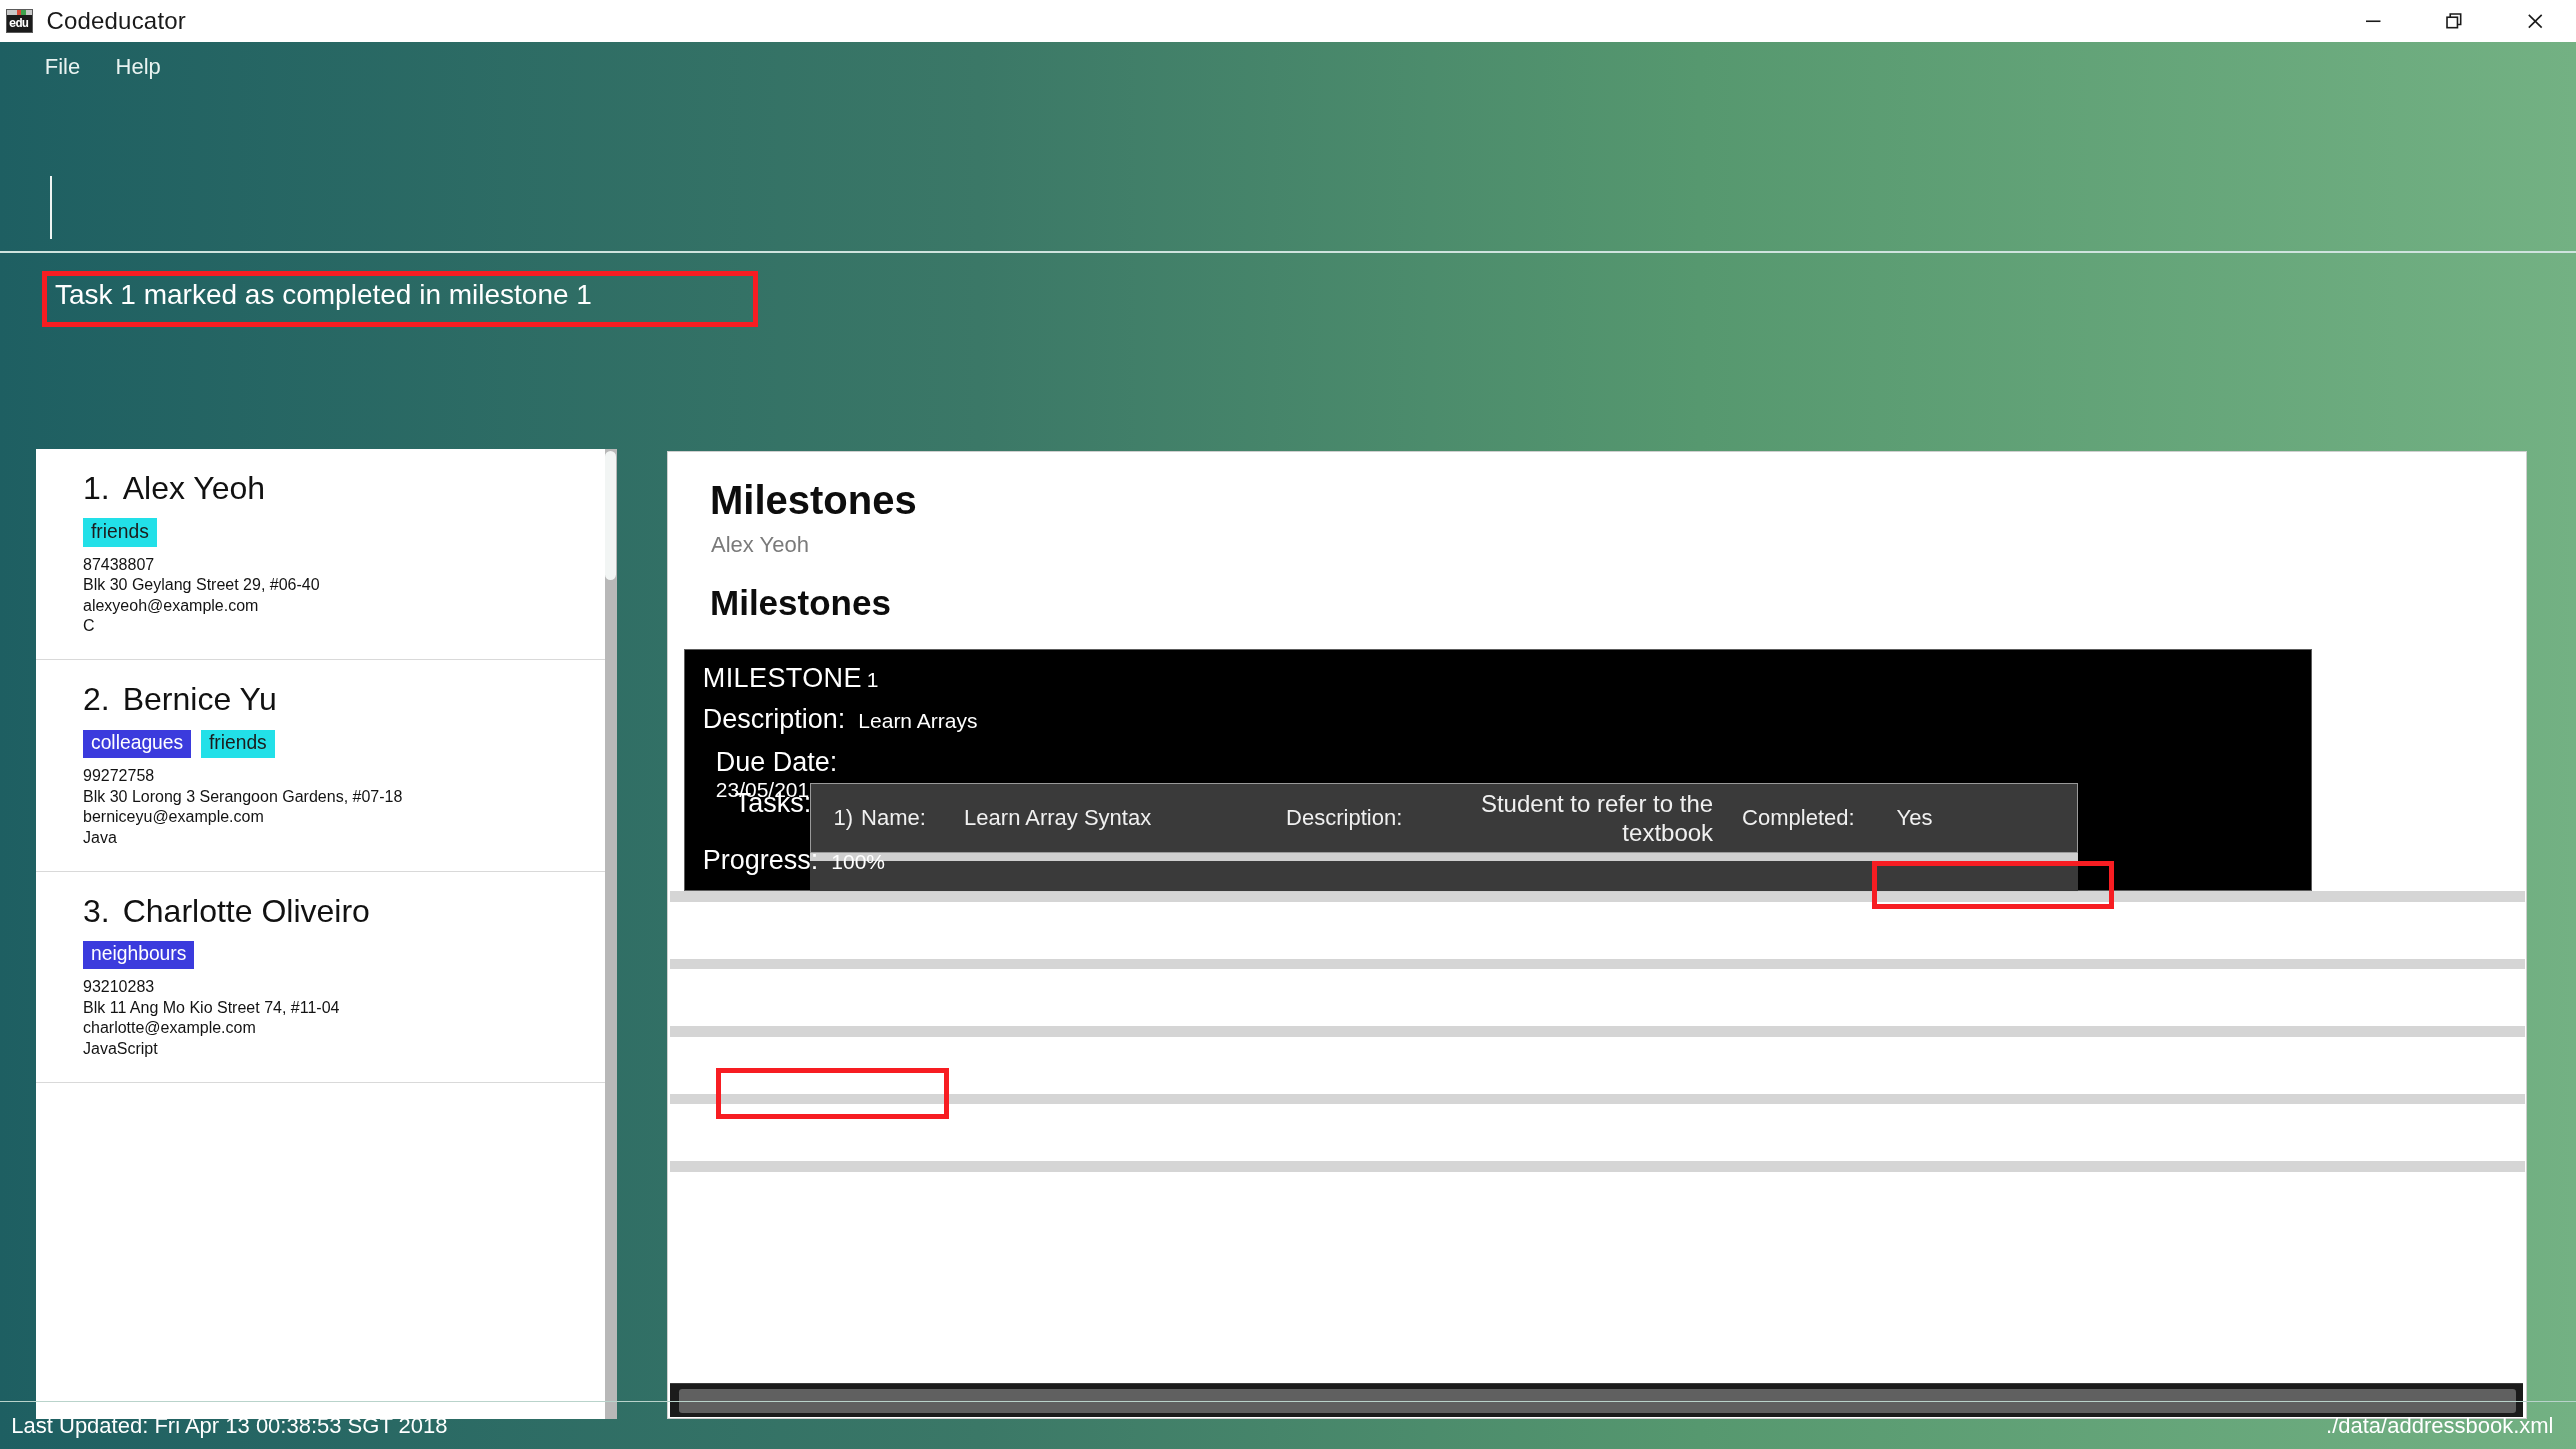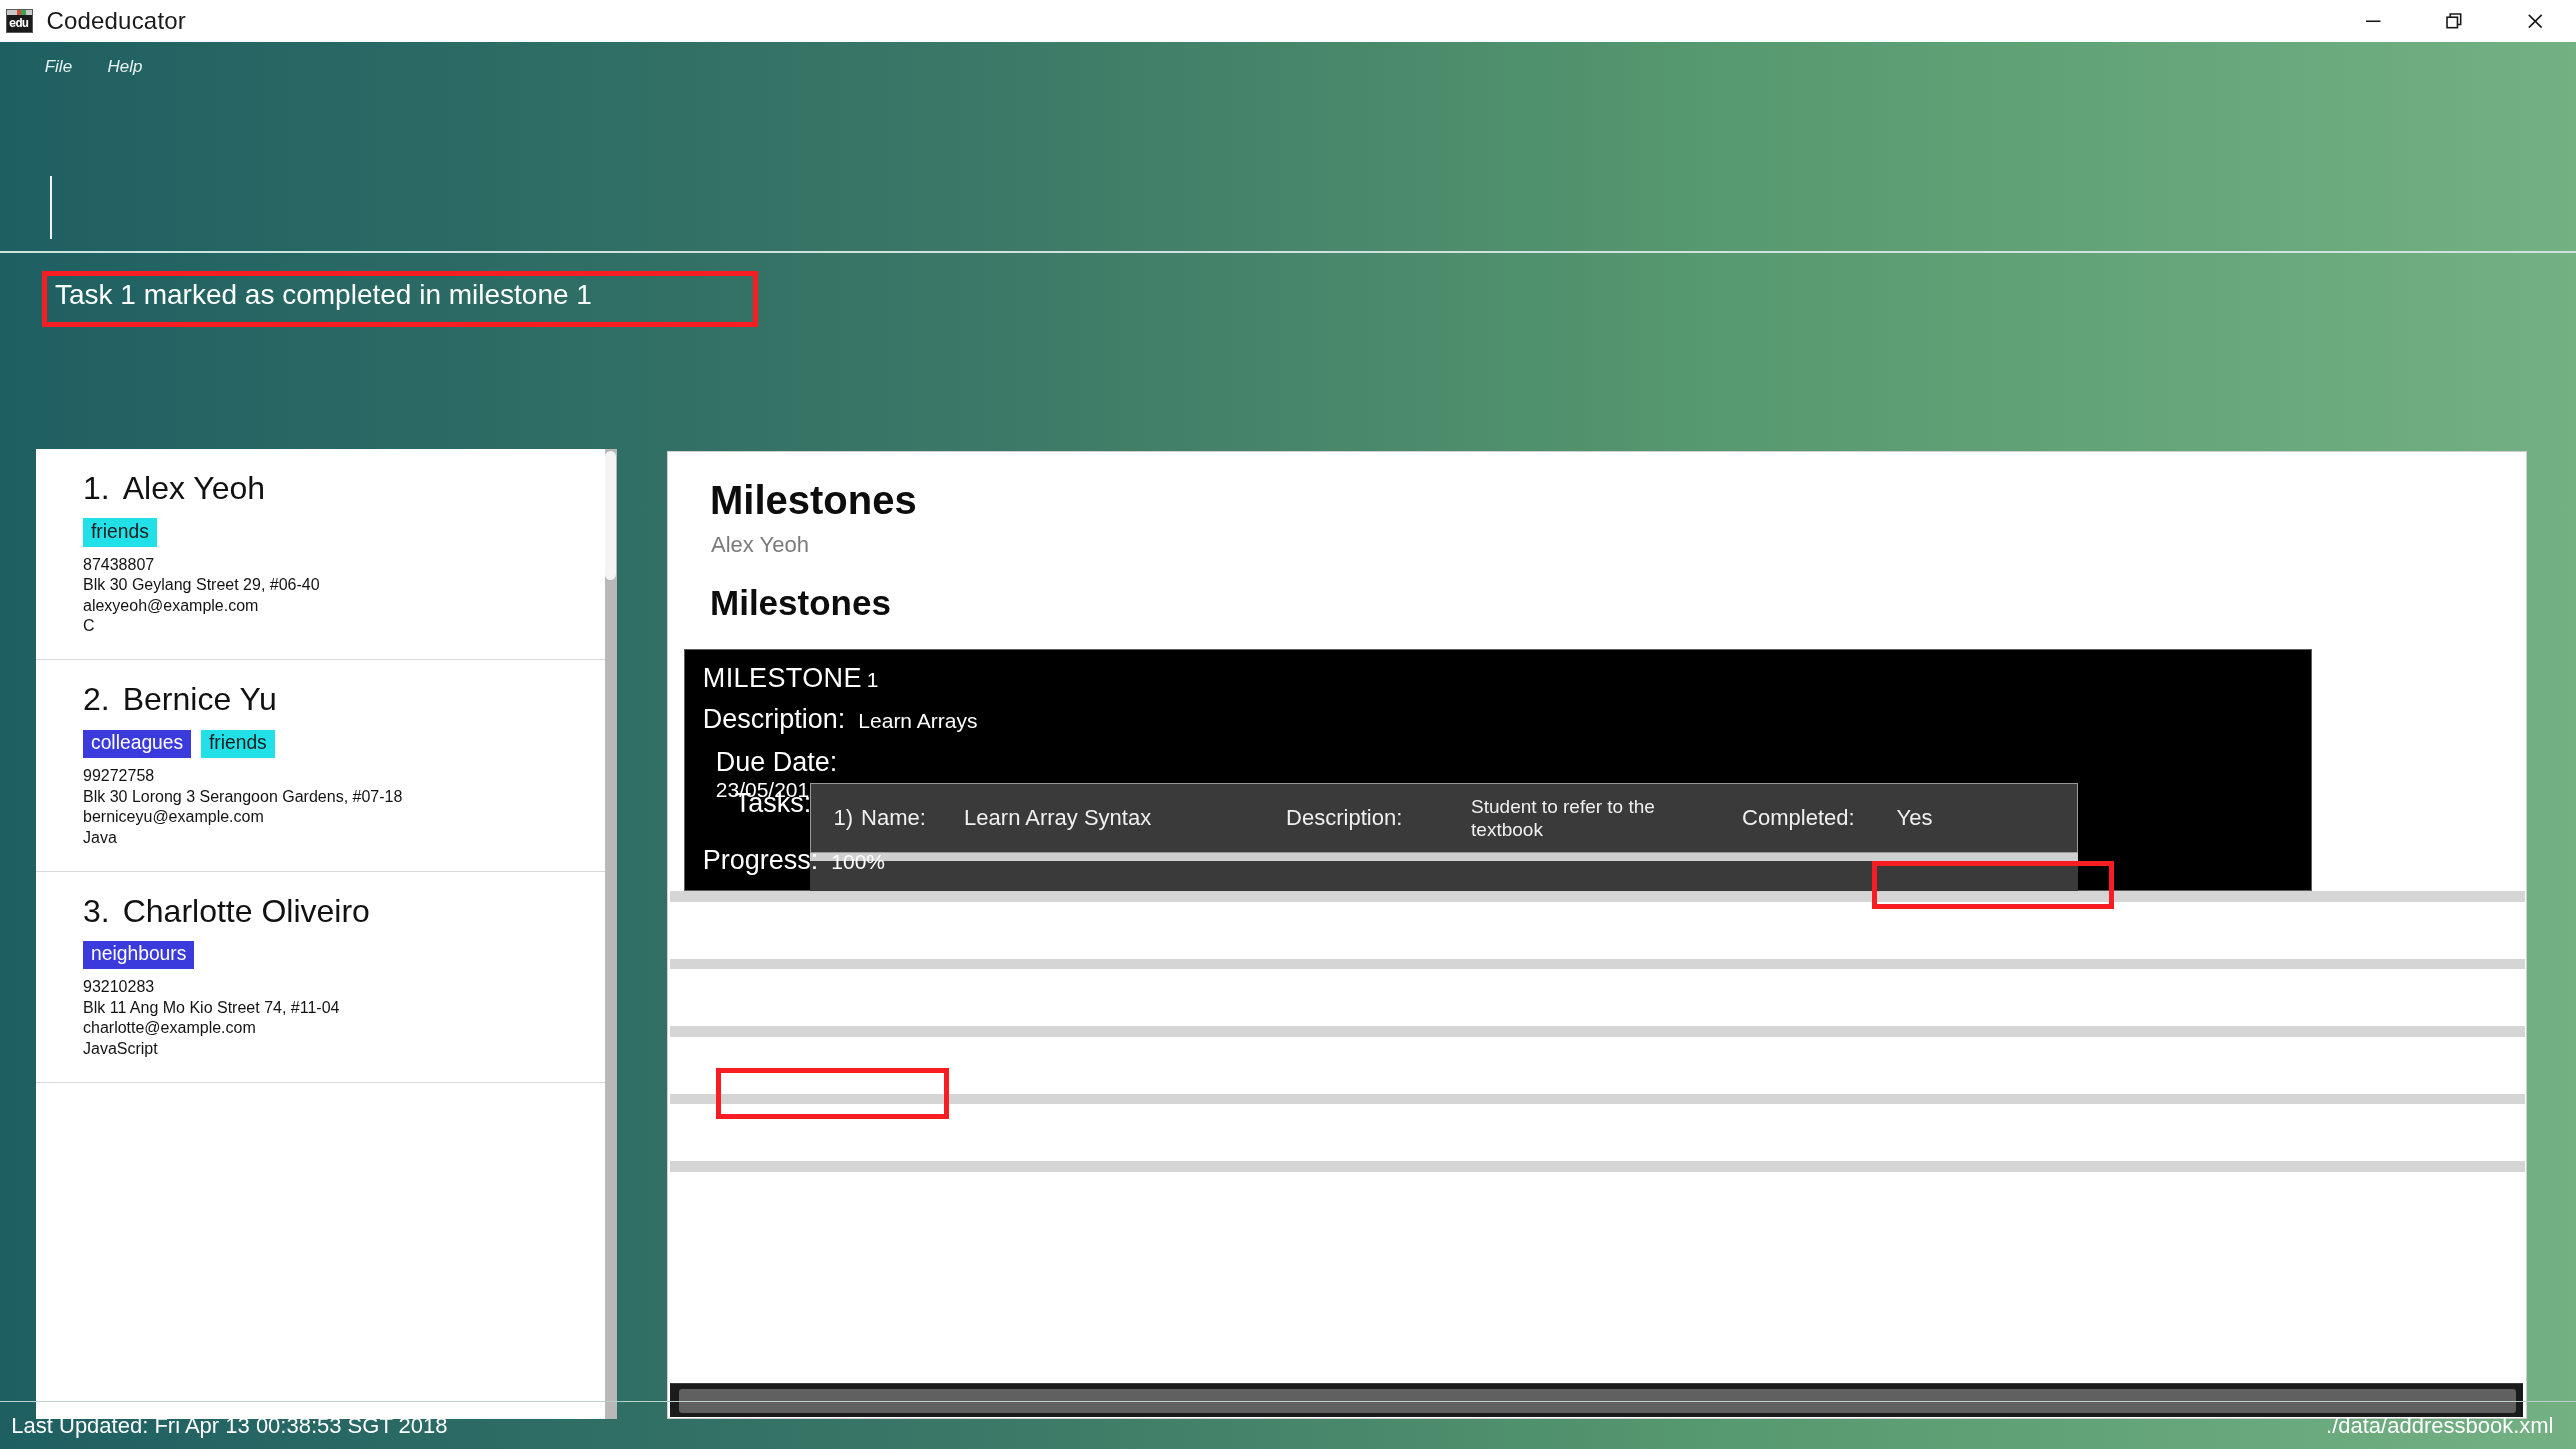--- a/index.html
+++ b/index.html
@@ -71,24 +71,23 @@
   
   #menubar {
     position: absolute;
     left: 0; top: 0;
     width: 2576px; height: 50px;
     display: flex;
     align-items: center;
     padding-left: 27px;
   }
   .menu-item {
-    font-size: 17px;
+    font-size: 22px;
     color: #e9f3f1;
     padding: 4.8px 17.7px;
-    font-style: italic;
   }
 
   
   #command-box {
     position: absolute;
     left: 0; top: 90px;
     width: 2576px; height: 121px;
     border-bottom: 2.4px solid #cfe3de;
   }
   #command-input {
@@ -269,21 +268,21 @@
     height: 70px;
     display: flex;
     align-items: center;
     padding: 0 8px;
     position: relative;
   }
   .task-row .t-idx { width: 42px; font-size: 22px; color: #f0f0f0; text-align: left; padding-left: 14.5px;}
   .task-row .t-key { font-size: 22px; color: #f0f0f0; width: 103px; }
   .task-row .t-name { font-size: 22px; color: #f0f0f0; width: 322px; }
   .task-row .t-key2 { font-size: 22px; color: #f0f0f0; width: 185px; }
-  .task-row .t-desc { font-size: 19px; color: #f0f0f0; width: 242px; line-height: 1.22; }
+  .task-row .t-desc { font-size: 24px; color: #f0f0f0; width: 242px; line-height: 1.22; text-align: right; }
   .task-row .t-key3 { font-size: 22px; color: #f0f0f0; margin-left: 29px; }
   .task-row .t-done { font-size: 22px; color: #f0f0f0; margin-left: 42px; }
   .task-sep { height: 8px; background: #cfcfcf; }
   .task-row-empty { height: 30px; background: #3a3a3a; }
 
   #ms-progress-row {
     position: absolute; left: 17.7px; top: 195px;
     font-size: 27px;
     display: flex; align-items: baseline;
   }

